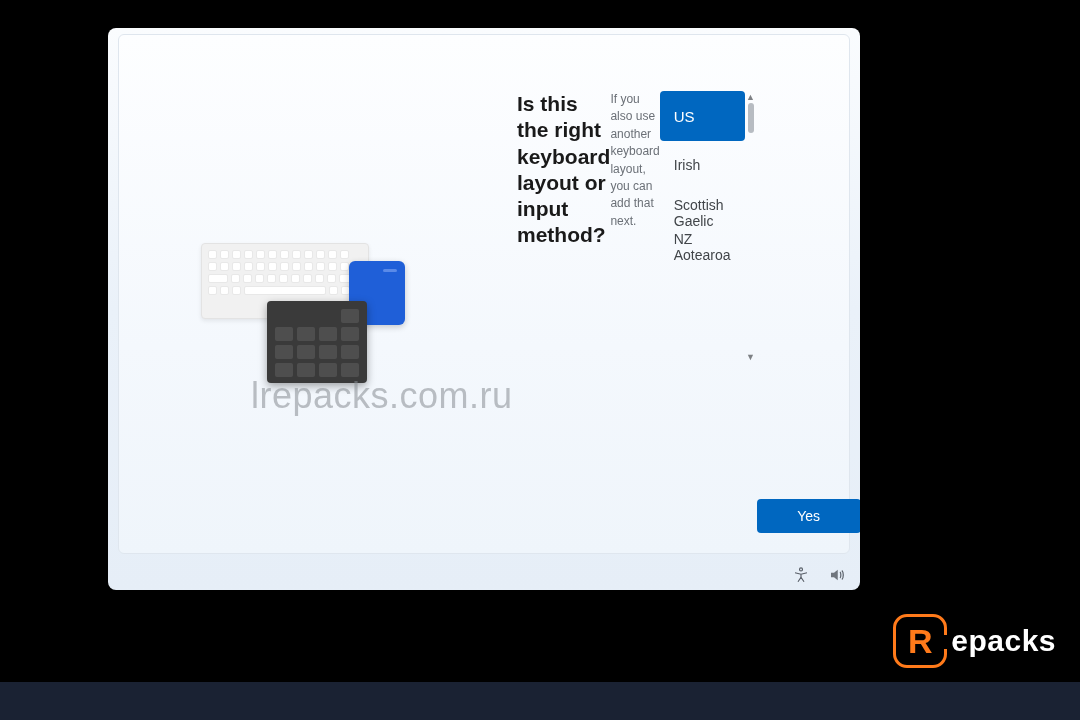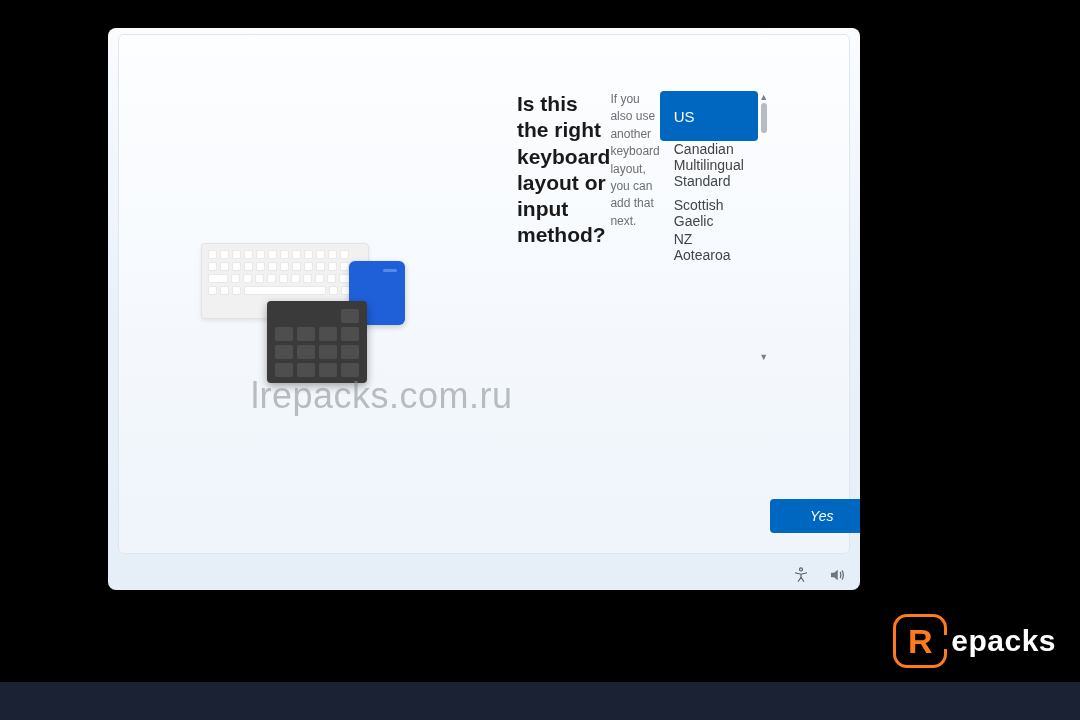--- a/index.html
+++ b/index.html
@@ -147,21 +147,20 @@
     padding-top: 22px;
   }
   .yes-btn {
     background: #0067c0;
     color: #fff;
     border: none;
     border-radius: 4px;
     width: 104px; height: 34px;
     font-size: 14px;
     cursor: pointer;
-    font-style: italic;
   }
 
   .taskbar-icons {
     position: absolute;
     right: 14px; bottom: 6px;
     display: flex;
     gap: 18px;
     align-items: center;
   }
   .tb-icon { width: 18px; height: 18px; color: #5a6069; cursor: pointer; }
@@ -308,21 +307,21 @@
     <div class="pane-right">
       <div class="title">Is this the right keyboard layout or input method?</div>
       <div class="subtitle">If you also use another keyboard layout, you can add that next.</div>
 
       <div class="list-wrap">
         <div class="list">
           <div class="list-item selected">
               <span>US</span>
             </div>
           <div class="list-item">
-              <span>Canadian Multilingual Standard</span>
+              <span>Irish</span>
             </div>
           <div class="list-item cut">
               <span>Scottish Gaelic</span>
             </div>
           <div class="list-item">
               <span>NZ Aotearoa</span>
             </div>
         </div>
         <div class="scrollbar">
           <div class="sb-arrow">▲</div>

